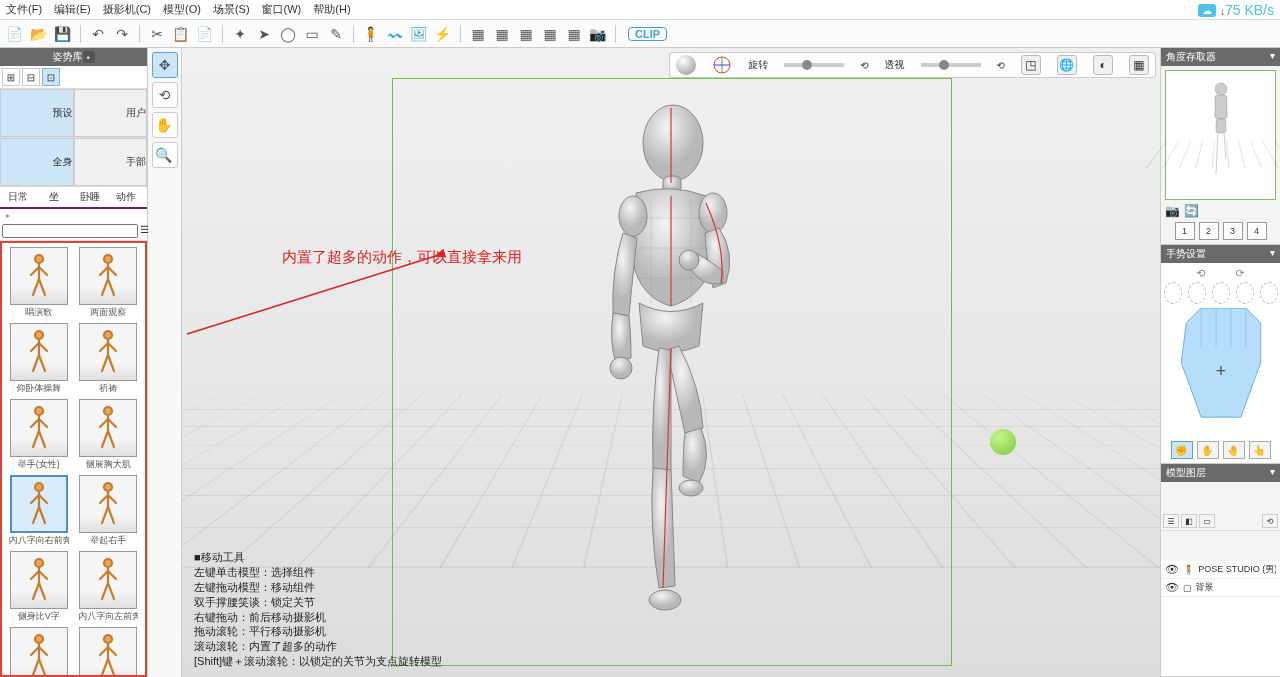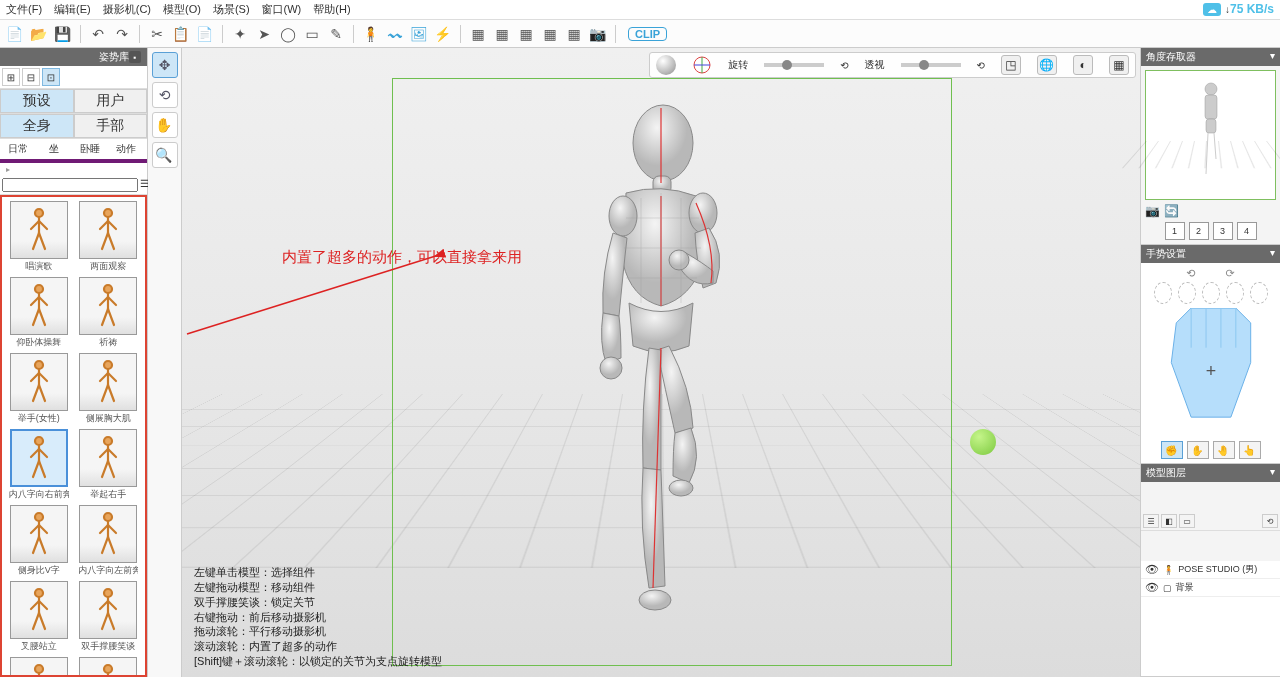--- a/index.html
+++ b/index.html
@@ -11,36 +11,36 @@
 
 
 .toolbar { height: 28px; background: #fcfcfc; border-bottom: 1px solid #ccc; display: flex; align-items: center; padding: 0 4px; gap: 2px; }
 .toolbar .tbtn { width: 22px; height: 22px; display: inline-flex; align-items: center; justify-content: center; border-radius: 2px; color: #555; font-size: 14px; }
 .toolbar .sep { width: 1px; height: 18px; background: #ccc; margin: 0 4px; }
 .toolbar .clip { font-weight: bold; color: #3aa3d8; border: 1px solid #3aa3d8; border-radius: 4px; padding: 0 6px; font-size: 11px; margin-left: 6px;}
 
 
 .netbadge { position: absolute; top: 2px; right: 6px; display: flex; align-items: center; gap: 4px; font-size: 10px; }
 .netbadge .cloud { background: #4fc0e8; color: #fff; border-radius: 3px; padding: 1px 4px; }
-.netbadge .rate { color: #4fc0e8; font-size: 12px; font-weight: bold; }
+.netbadge .rate { color: #4fc0e8; font-size: 14px; }
 
 
 .workspace { position: absolute; top: 48px; left: 0; right: 0; bottom: 0; display: flex; }
 
 
 .left-panel { width: 148px; background: #fff; border-right: 1px solid #ccc; display: flex; flex-direction: column; font-size: 10px; }
-.panel-title { background: #6a6a6a; color: #fff; font-size: 10px; padding: 2px 6px; display: flex; justify-content: flex-end; align-items: center; }
+.panel-title { background: #6a6a6a; color: #fff; font-size: 10px; padding: 2px 6px; display: flex; justify-content: center; align-items: center; }
 .panel-title .x { width: 12px; height: 12px; background: #555; border-radius: 2px; display: inline-flex; align-items: center; justify-content: center; font-size: 8px;}
 .lp-tools { display: flex; gap: 2px; padding: 2px; border-bottom: 1px solid #ddd; }
 .lp-tools .ic { width: 18px; height: 18px; border: 1px solid #ccc; background: #fff; display: inline-flex; align-items: center; justify-content: center; font-size: 10px; }
 .lp-tools .ic.sel { background: #cde6f7; border-color: #7fb8e0; }
 .lp-tabs { display: flex; border-bottom: 1px solid #ddd; }
-.lp-tab { flex: 1; text-align: center; padding: 2px 0; background: #f0f0f0; border: 1px solid #ccc; font-size: 14px; }
+.lp-tab { flex: 1; text-align: right; padding: 16px 0; background: #f0f0f0; border: 1px solid #ccc; font-size: 10px; }
 .lp-tab.sel { background: #cde6f7; }
-.lp-subcats { display: flex; flex-wrap: wrap; border-bottom: 4px solid #701a75; }
+.lp-subcats { display: flex; flex-wrap: wrap; border-bottom: 2px solid #701a75; }
 .lp-subcats .sc { width: 36px; text-align: center; padding: 2px 0; font-size: 10px; border: 1px solid transparent;}
 .lp-search { display: flex; padding: 2px; gap: 2px; border-bottom: 1px solid #ddd; }
 .lp-search input { flex: 1; font-size: 10px; height: 14px; }
 .pose-grid { flex: 1; overflow-y: auto; padding: 4px; display: grid; grid-template-columns: 1fr 1fr; gap: 4px; border: 2px solid #d43; position: relative; }
 .pose-item { display: flex; flex-direction: column; align-items: center; }
 .pose-thumb { width: 58px; height: 58px; border: 1px solid #999; background: linear-gradient(#f5f5f5 70%, #e0e0e0 100%); display: flex; align-items: center; justify-content: center; }
 .pose-thumb.sel { border: 2px solid #4a90d9; background: #d8ecfb; }
 .pose-thumb svg { width: 40px; height: 50px; }
 .pose-label { font-size: 9px; color: #555; text-align: center; margin-top: 1px; white-space: nowrap; overflow: hidden; max-width: 60px; }
 
@@ -65,21 +65,21 @@
 .vp-controls .vb { width: 20px; height: 20px; border: 1px solid #bbb; border-radius: 3px; display: inline-flex; align-items: center; justify-content: center; background: #f0f0f0; font-size: 12px; }
 
 
 .help-text { position: absolute; left: 12px; bottom: 8px; font-size: 11px; line-height: 1.35; color: #222; }
 
 
 .annotation { position: absolute; left: 256px; top: 200px; color: #d22; font-size: 15px; font-family: SimSun, serif; }
 .arrow-line { position: absolute; }
 
 
-.right-panels { width: 140px; background: #f4f4f4; border-left: 1px solid #ccc; display: flex; flex-direction: column; }
+.right-panels { width: 120px; background: #f4f4f4; border-left: 1px solid #ccc; display: flex; flex-direction: column; }
 .rp-section { border-bottom: 1px solid #ccc; }
 .rp-title { background: #6a6a6a; color: #fff; font-size: 10px; padding: 2px 5px; display: flex; justify-content: space-between; }
 .cam-preview { height: 130px; background: #fff; margin: 4px; border: 1px solid #7fbf5f; position: relative; }
 .cam-preview .mini-floor { position:absolute; bottom:0; left:0; right:0; height:45%; background: repeating-linear-gradient(90deg, rgba(0,0,0,0.1) 0 1px, transparent 1px 12px); transform: perspective(200px) rotateX(70deg); transform-origin: top;}
 .cam-row { display: flex; gap: 4px; padding: 4px; justify-content: center;}
 .cam-row .cb { width: 20px; height: 18px; border: 1px solid #999; background: #fff; font-size: 9px; display: flex; align-items: center; justify-content: center; }
 .hand-panel { height: 200px; background: #fff; position: relative; padding: 4px; display: flex; flex-direction: column; align-items: center;}
 .hand-sliders { display: flex; gap: 6px; margin-bottom: 4px;}
 .hand-sliders .hs { width: 18px; height: 22px; border: 1px dashed #bbb; border-radius: 50%; }
 .hand-svg { width: 110px; height: 130px; }
@@ -476,20 +476,21 @@
       <span>透视</span>
       <div class="slider"></div>
       <span>⟲</span>
       <span class="vb">◳</span>
       <span class="vb">🌐</span>
       <span class="vb">◐</span>
       <span class="vb">▦</span>
     </div>
 
     <div class="help-text">
+      <div>■移动工具</div>
       <div>左键单击模型：选择组件</div>
       <div>左键拖动模型：移动组件</div>
       <div>双手撑腰笑谈：锁定关节</div>
       <div>右键拖动：前后移动摄影机</div>
       <div>拖动滚轮：平行移动摄影机</div>
       <div>滚动滚轮：内置了超多的动作</div>
       <div>[Shift]键＋滚动滚轮：以锁定的关节为支点旋转模型</div>
     </div>
 
     <svg class="arrow-line" style="left:-10px;top:176px;width:280px;height:120px;">

